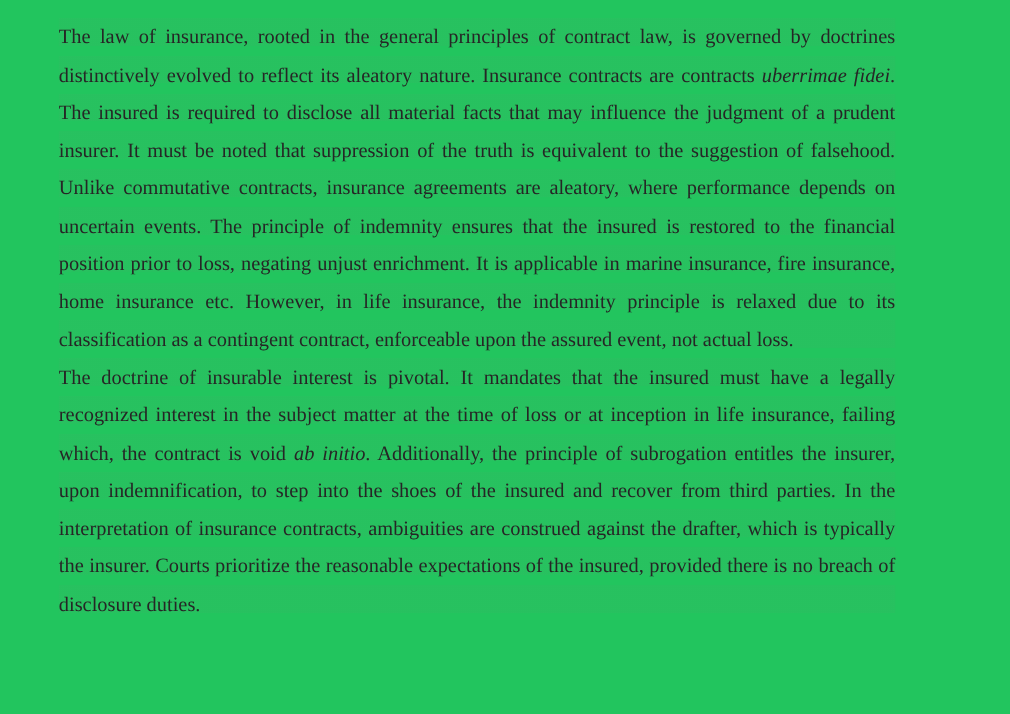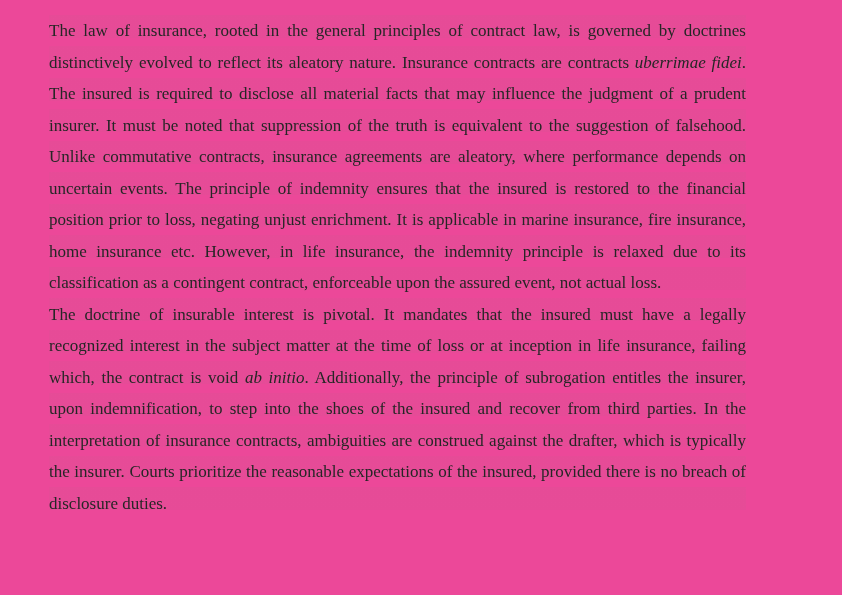--- a/index.html
+++ b/index.html
@@ -4,21 +4,21 @@
 <style>
   html, body {
     margin: 0;
     padding: 0;
     background: #ffffff;
   }
   .page {
     position: relative;
     width: 842px;
     height: 595px;
-    background: #ec4899;
+    background: #22c55e;
     overflow: hidden;
     font-family: "Liberation Serif", "DejaVu Serif", serif;
   }
   .doc-body {
     position: absolute;
     left: 49px;
     top: 15px;
     width: 697px;
     color: #262626;
     font-size: 17px;

